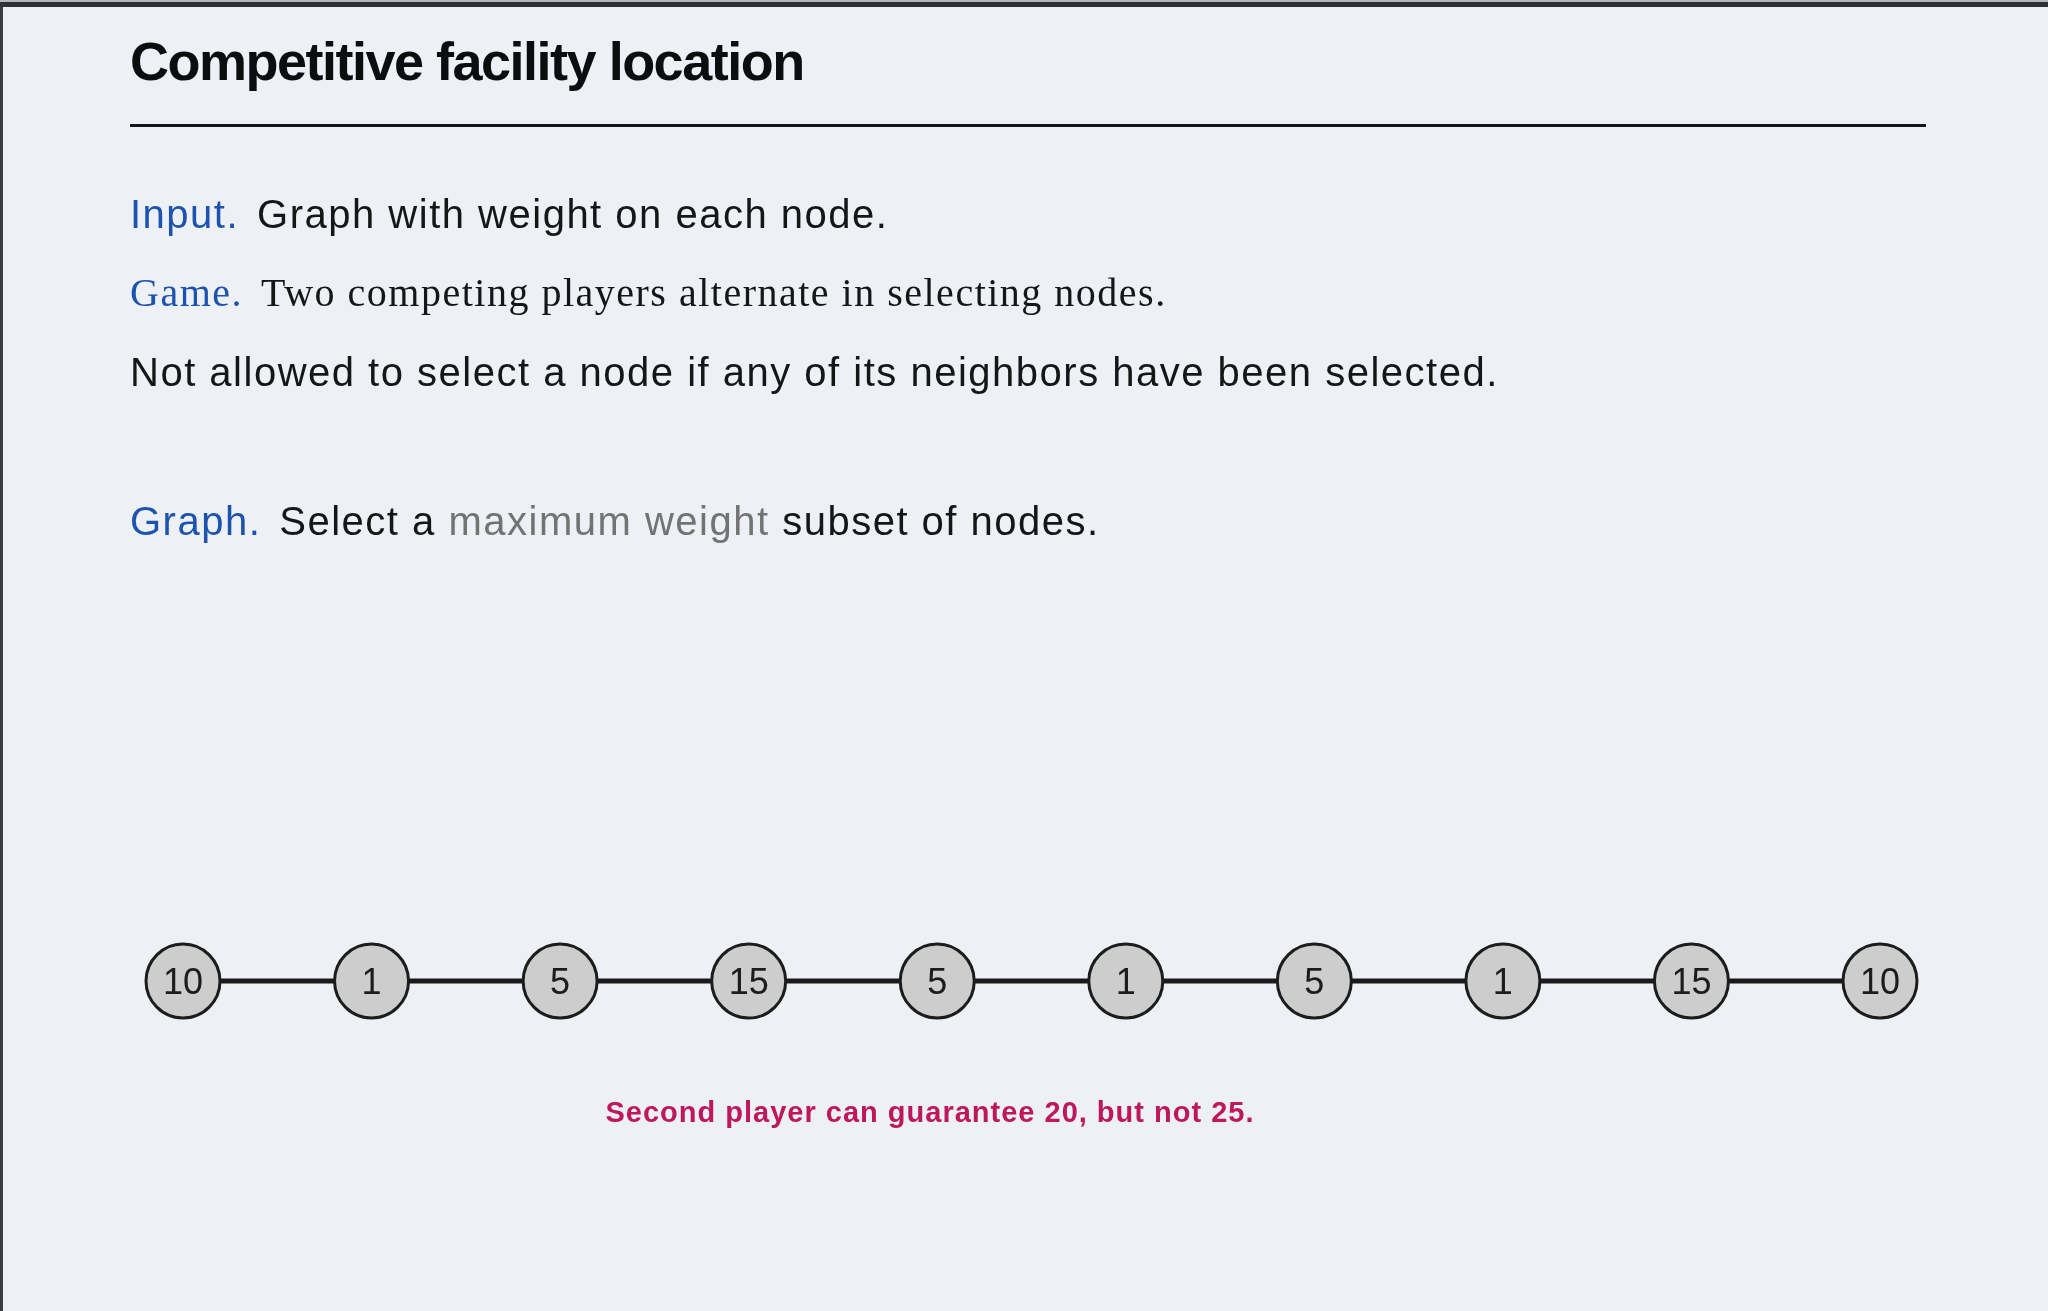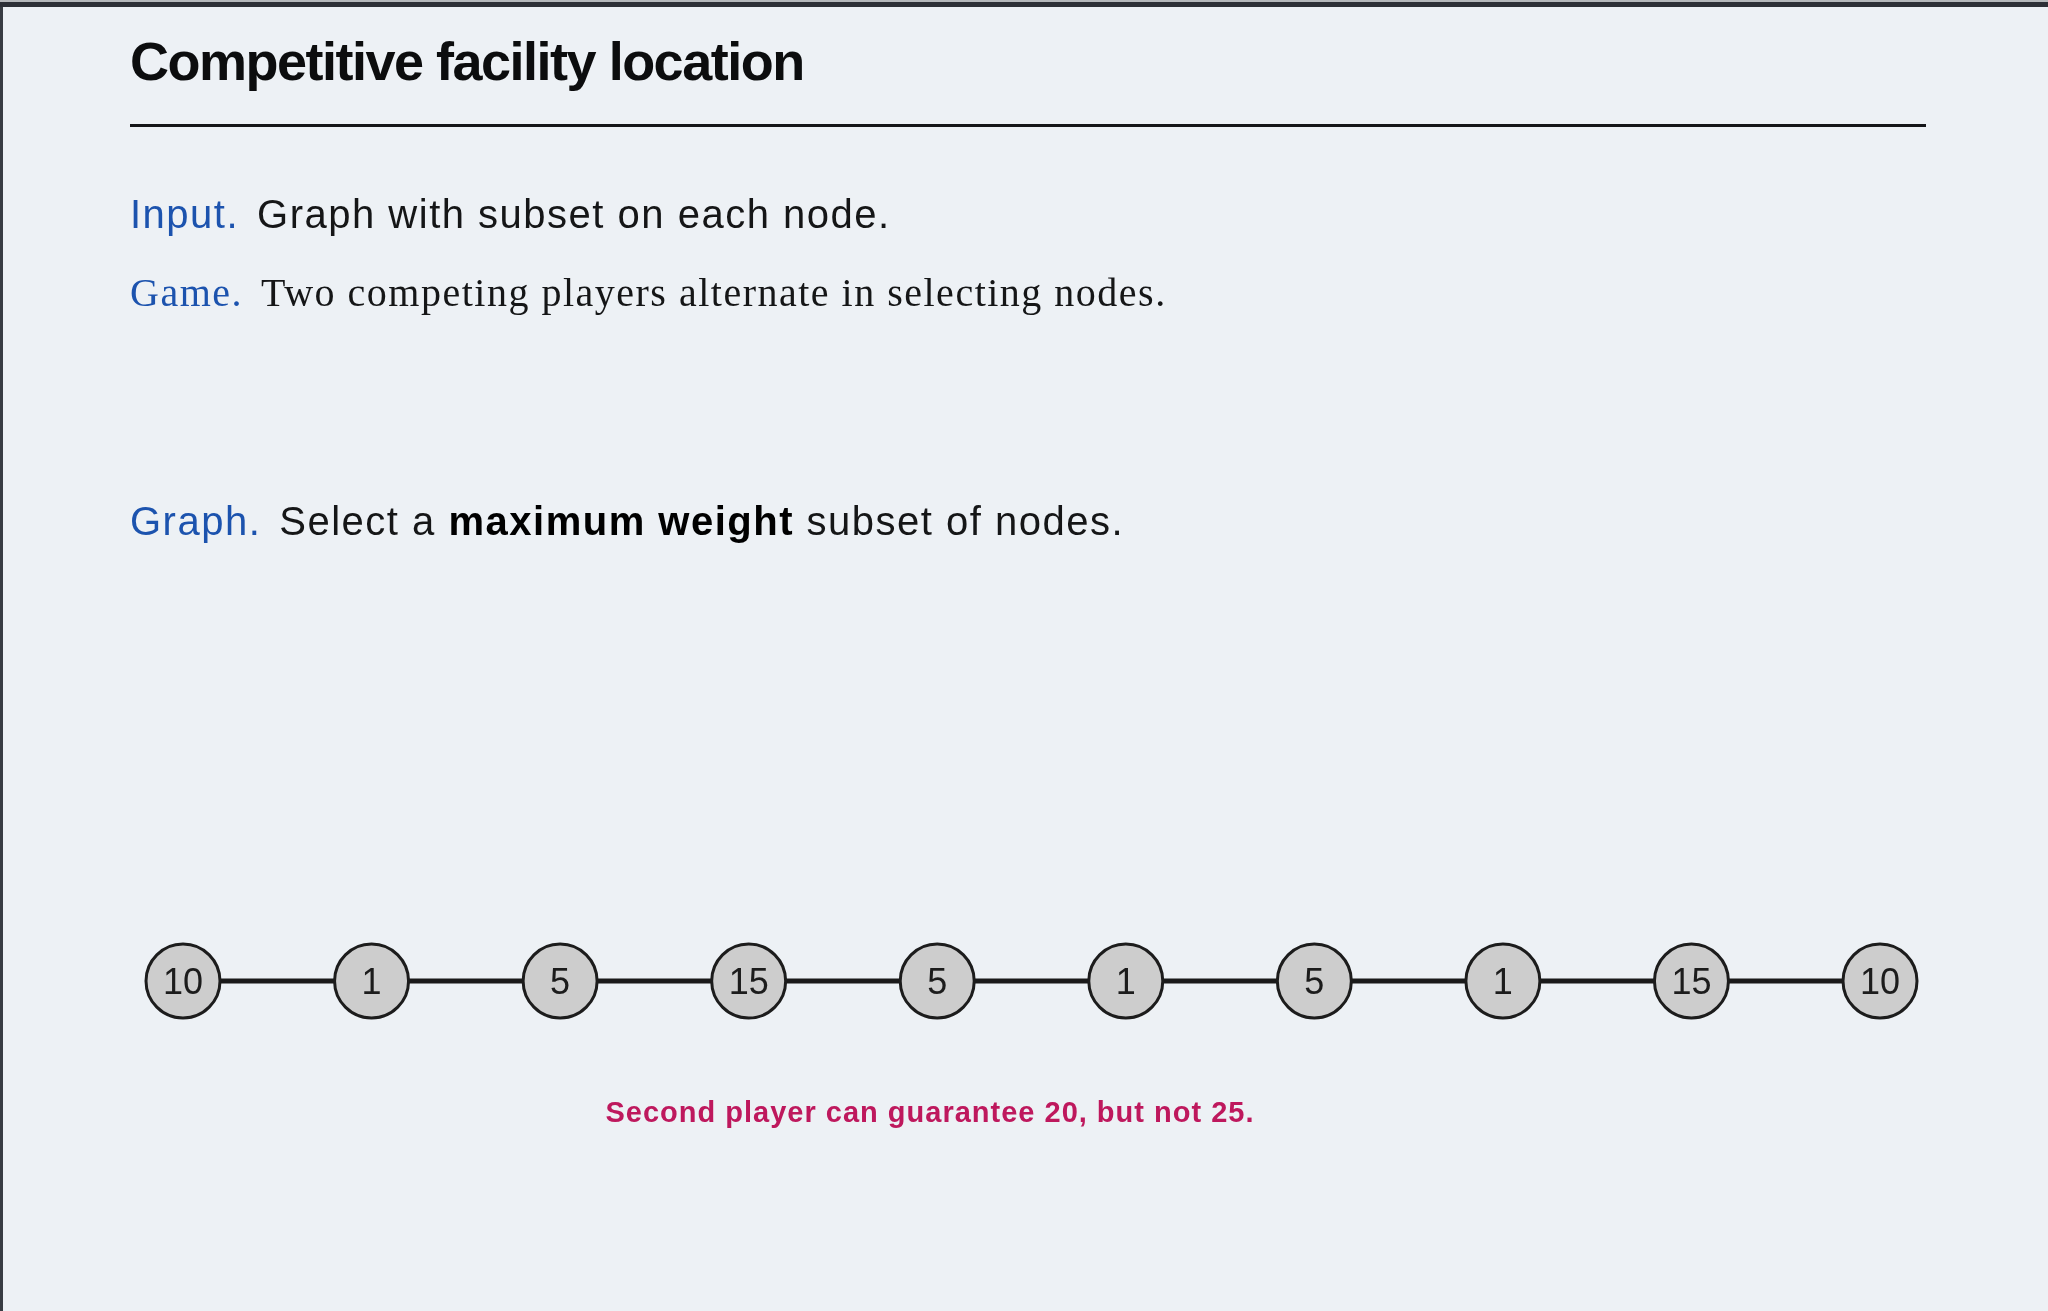--- a/index.html
+++ b/index.html
@@ -61,22 +61,21 @@
   .line-input { top: 190px; }
   .line-game  { top: 269px; font-family: Liberation Serif, serif; }
   .line-rule  { top: 348px; }
   .line-goal  { top: 497px; }
   .lead-label {
     color: #1c53ae;
     margin-right: 18px;
     text-align: right;
   }
   .highlight-red {
-    color: #000000;
-    font-weight: bold;
+    color: #737373;
   }
   .graph-svg {
     position: absolute;
     left: 0; top: 0;
     width: 2048px;
     height: 1311px;
   }
   .caption {
     position: absolute;
     left: 0; top: 1096px;
@@ -93,27 +92,28 @@
 
 <div id="slide">
   <div class="top-strip-light"></div>
   <div class="top-strip-dark"></div>
   <div class="left-border"></div>
 
   <div class="title">Competitive facility location</div>
   <div class="title-rule"></div>
 
   <div class="body-line line-input">
-    <span class="lead-label">Input.</span><span>Graph with subset on each node.</span>
+    <span class="lead-label">Input.</span><span>Graph with weight on each node.</span>
   </div>
 
   <div class="body-line line-game">
     <span class="lead-label">Game.</span><span>Two competing players alternate in selecting nodes.</span>
   </div>
 
+  <div class="body-line line-rule">Not allowed to select a node if any of its neighbors have been selected.</div>
 
   <div class="body-line line-goal">
     <span class="lead-label">Graph.</span><span>Select a </span><span class="highlight-red">maximum weight</span><span> subset of nodes.</span>
   </div>
 
   <svg id="graph-svg" class="graph-svg" viewBox="0 0 2048 1311" xmlns="http://www.w3.org/2000/svg">
       <line x1="183" y1="981" x2="371.55555555555554" y2="981" stroke="#1a1a1a" stroke-width="5"></line>
       <line x1="371.55555555555554" y1="981" x2="560.1111111111111" y2="981" stroke="#1a1a1a" stroke-width="5"></line>
       <line x1="560.1111111111111" y1="981" x2="748.6666666666666" y2="981" stroke="#1a1a1a" stroke-width="5"></line>
       <line x1="748.6666666666666" y1="981" x2="937.2222222222222" y2="981" stroke="#1a1a1a" stroke-width="5"></line>

